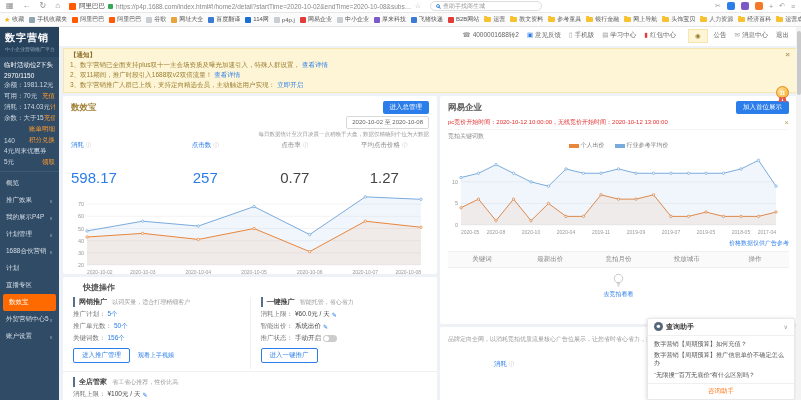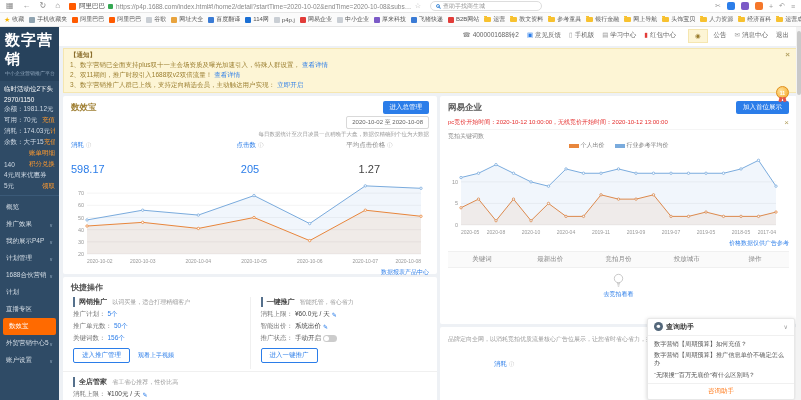--- a/index.html
+++ b/index.html
@@ -37,21 +37,21 @@
 .bi.b114{background:#1a6fd4}
 .bi.red{background:#e23c39}
 .bi.purple{background:#7b5ac7}
 .bi.folder{background:#f7c12f;width:7px;height:5px;position:relative}
 .bi.folder::before{content:'';position:absolute;top:-1px;left:0;width:3px;height:1px;background:#f7c12f}
 
 
 .app{display:flex;height:373px}
 .sidebar{width:59px;background:#2f4b66;color:#cfd9e4;flex:none;font-size:6.5px;overflow:hidden}
 .sb-logo{background:#27425c;padding:4px 5px 5px}
-.sb-logo-t{color:#fff;font-size:15px;font-weight:bold;letter-spacing:1px}
+.sb-logo-t{color:#fff;font-size:10px;font-weight:bold;letter-spacing:1px}
 .sb-logo-s{color:#8fa6bc;font-size:5px;margin-top:1px;white-space:nowrap}
 .sb-fin{padding:4px 4px 2px;border-bottom:1px solid #3b5a78}
 .sf-name{color:#fff;display:flex;align-items:center;gap:2px;white-space:nowrap;overflow:hidden}
 .sf-stat{color:#fff;margin:2px 0}
 .sf-row{display:flex;justify-content:space-between;align-items:center;margin:2px 0;white-space:nowrap;overflow:hidden}
 .sf-act{color:#ff9a2e;cursor:pointer;flex:none}
 .menu{margin-top:3px}
 .menu-item{display:flex;justify-content:space-between;align-items:center;padding:4px 6px;color:#d6dee6;font-size:6.5px;white-space:nowrap;overflow:hidden;cursor:pointer}
 .menu-item.active{background:#ff6a00;color:#fff;border-radius:2px;margin:0 3px}
 .chev{color:#8fa6bc;font-size:5px}
@@ -82,29 +82,29 @@
 .btn-primary{background:#2b7de9;color:#fff;border:none;font-size:6.5px;padding:2px 7px;border-radius:2px;font-family:inherit;cursor:pointer}
 .date-row{display:flex;justify-content:flex-end;margin-top:2px}
 .datebox{border:1px solid #d9d9d9;border-radius:2px;padding:1px 5px;font-size:6px;color:#666}
 .note{text-align:right;font-size:5.5px;color:#999;margin-top:2px;white-space:nowrap;overflow:hidden}
 .metrics{display:flex;margin-top:3px}
 .metric{flex:1;text-align:center}
 .metric:first-child{text-align:left}
 .m-label{font-size:6.5px;color:#888}
 .m-label.sel{color:#2b7de9}
 .info{font-size:5.5px;color:#bbb}
-.m-value{font-size:11px;color:#444;margin-top:13px}
+.m-value{font-size:15px;color:#444;margin-top:19px}
 .m-value.sel{color:#2b7de9}
 .chartbox{margin-top:2px}
 .report-link{text-align:right}
 .blue-link{color:#2b7de9;font-size:6px;cursor:pointer}
 
 #card-qo{height:150px;padding:5px 0 0;overflow:hidden}
 .c-title2{font-size:8px;font-weight:bold;color:#555}
-.pad{padding:0 8px}
+.pad{padding:0 20px}
 .qo-grid{display:flex;margin-top:4px}
 .qo-col{flex:1;padding:0 10px 6px;min-width:0}
 .qo-col.b-l{border-left:1px solid #f0f0f0}
 .qo-head{white-space:nowrap;overflow:hidden;border-left:2px solid #55708c;padding-left:4px}
 .qname{font-weight:bold;color:#444;font-size:7px}
 .qdesc{color:#999;font-size:6px;margin-left:3px}
 .qo-row{margin-top:3px;font-size:6.5px;color:#777;display:flex;align-items:center;gap:2px;white-space:nowrap}
 .qo-row .blue{color:#2b7de9}
 .qo-row .dark{color:#444}
 .pencil{color:#2b7de9;font-size:6px;cursor:pointer}
@@ -422,21 +422,25 @@
             <span class="datebox">2020-10-02 至 2020-10-08</span>
           </div>
           <div class="note">每日数据统计至次日凌晨一点稍晚于大盘，数据仅精确到个位为大数据</div>
           <div class="metrics" id="metrics">
               <div class="metric">
                 <div class="m-label sel">消耗 <span class="info">ⓘ</span></div>
                 <div class="m-value sel">598.17</div>
               </div>
               <div class="metric">
                 <div class="m-label sel">点击数 <span class="info">ⓘ</span></div>
-                <div class="m-value sel">205</div>
+                <div class="m-value sel">257</div>
+              </div>
+              <div class="metric">
+                <div class="m-label">点击率 <span class="info">ⓘ</span></div>
+                <div class="m-value">0.77</div>
               </div>
               <div class="metric">
                 <div class="m-label">平均点击价格 <span class="info">ⓘ</span></div>
                 <div class="m-value">1.27</div>
               </div>
             </div>
           <div class="chartbox" id="chart-left"><svg width="356" height="88">
                 <line x1="16" y1="77" x2="350" y2="77" stroke="#ececec" stroke-width="0.6"></line>
                 <text x="13" y="79" font-size="5.5" fill="#999" text-anchor="end">20</text>
                 <line x1="16" y1="64.83333333333333" x2="350" y2="64.83333333333333" stroke="#ececec" stroke-width="0.6"></line>

